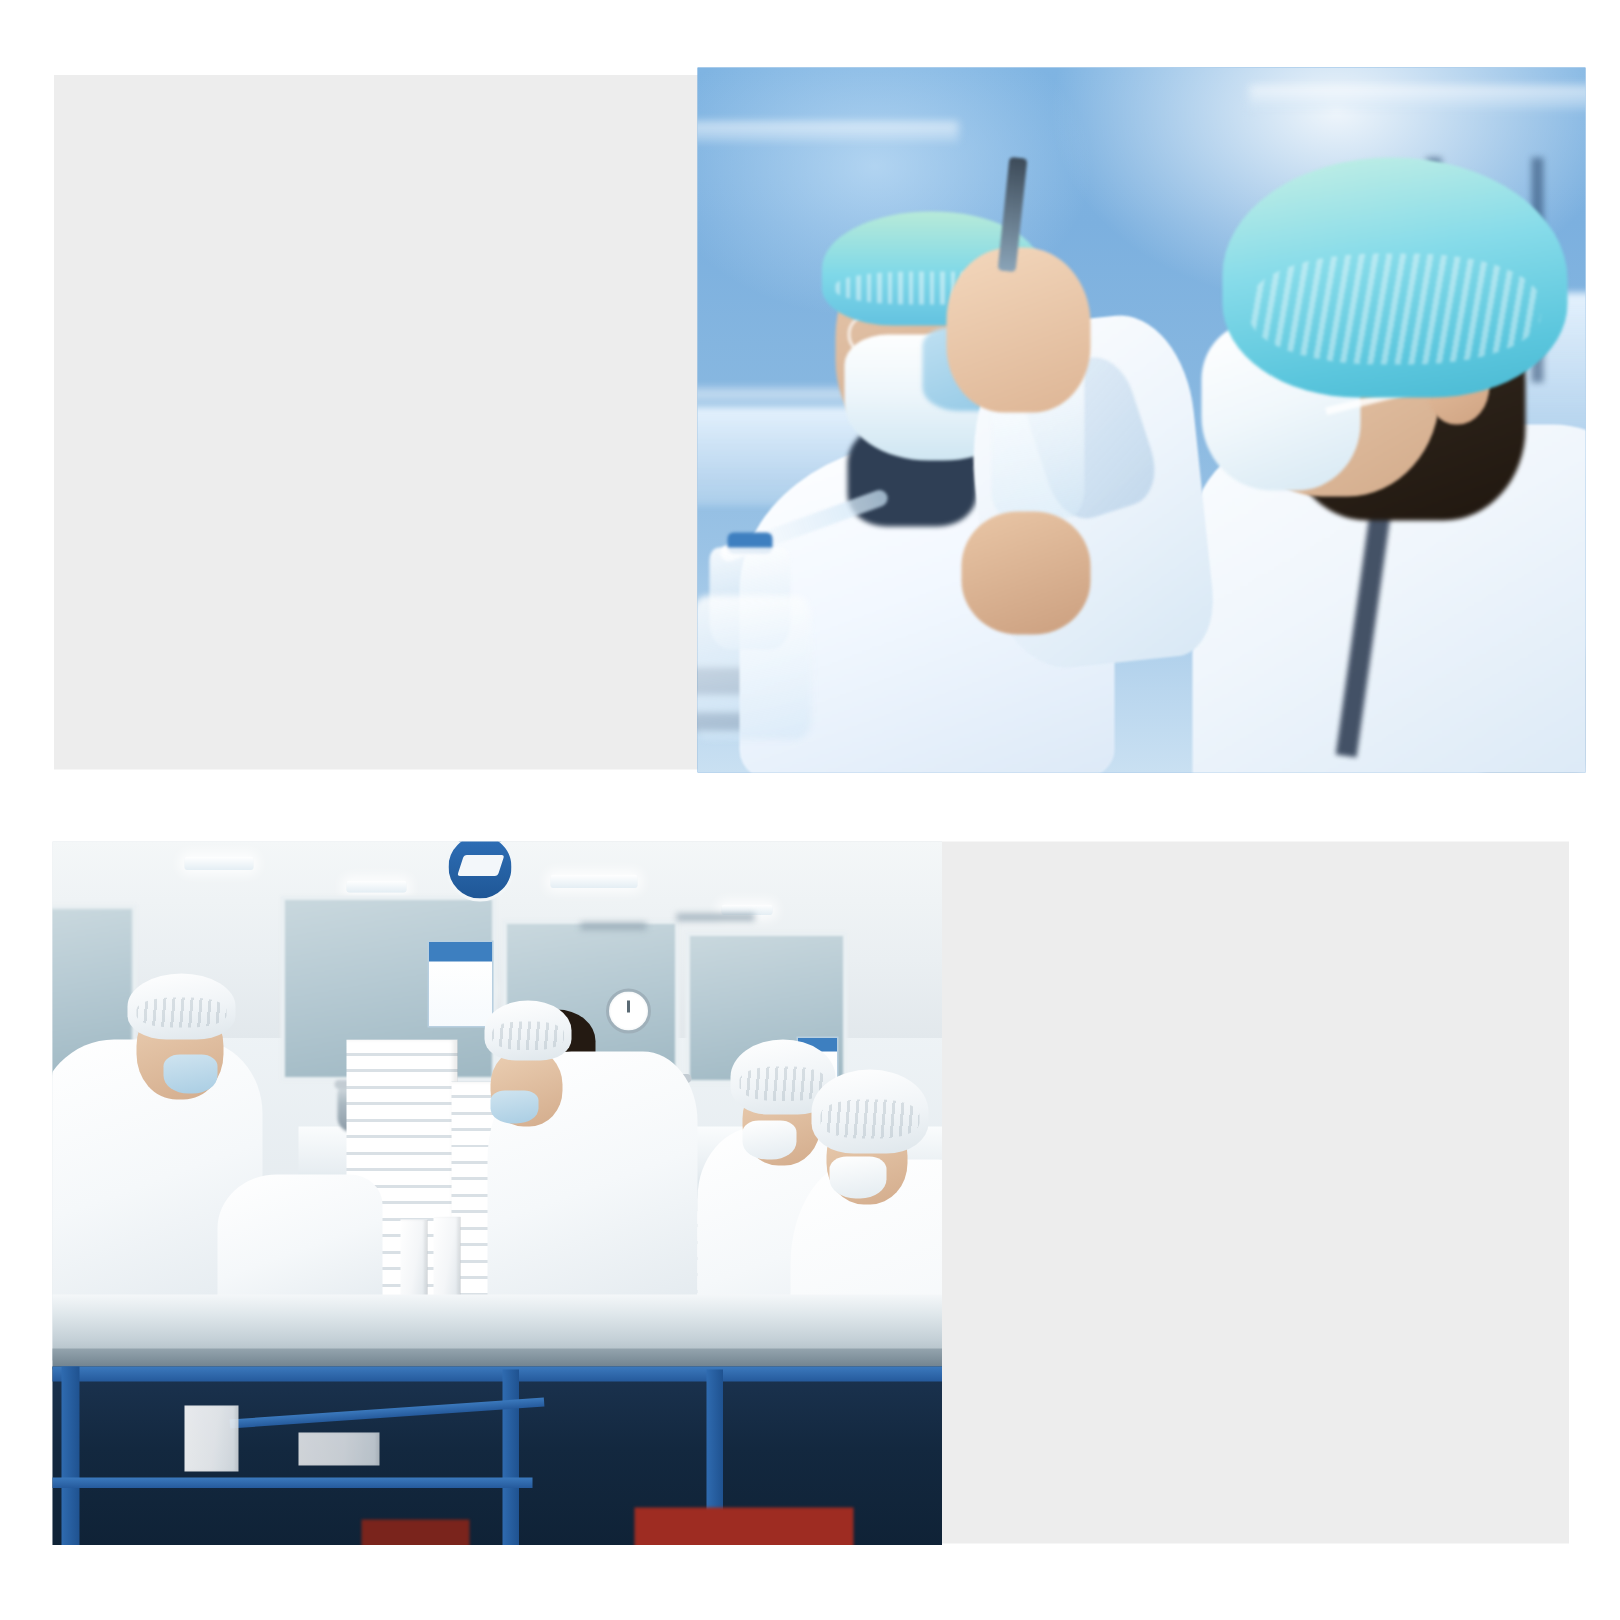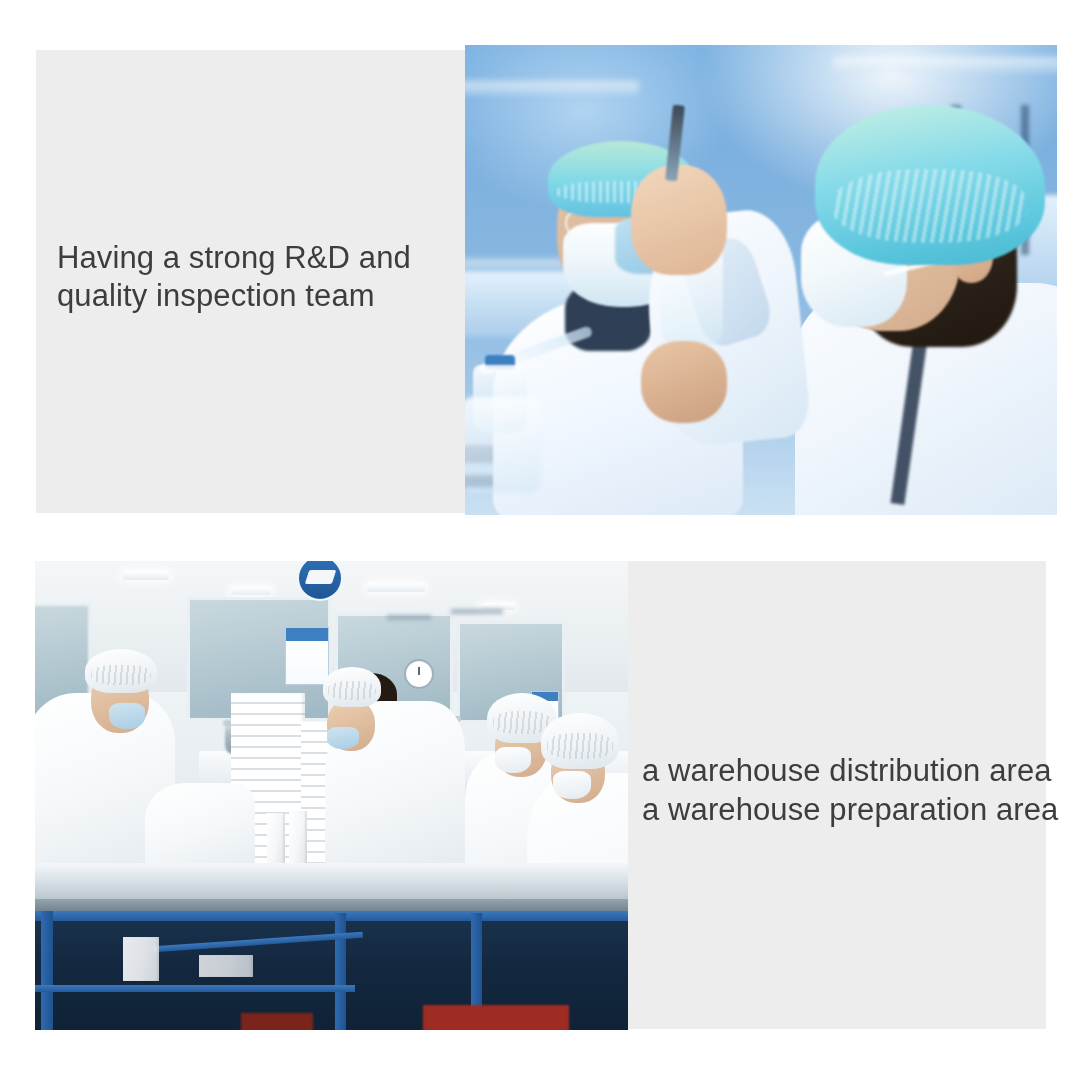--- a/index.html
+++ b/index.html
@@ -504,22 +504,20 @@
   }
   .soft { filter: blur(0.9px); }
 </style>
 </head>
 <body>
 
 <div id="top-section">
 
   <div id="top-gray-panel"></div>
 
-  <div id="top-caption">Having a strong R&amp;D and
-quality inspection team</div>
 
   <div id="photo-lab">
     <div class="lab-wall"></div>
 
     <div class="lab-shelf" style="left:-6px; top:36px; width:180px; height:14px;"></div>
     <div class="lab-shelf" style="left:-6px; top:214px; width:150px; height:12px;"></div>
     <div class="lab-counter" style="left:-10px; top:226px; width:160px; height:66px;"></div>
     <div class="lab-dark-bar" style="left:-10px; top:400px; width:200px; height:18px;"></div>
     <div class="lab-dark-bar" style="left:-10px; top:430px; width:168px; height:12px;"></div>
 
@@ -560,22 +558,20 @@
     <div class="blue-cap"></div>
     <div class="flask-left"></div>
     <div class="glassware-bg"></div>
   </div>
 </div>
 
 <div id="bottom-section">
 
   <div id="bottom-gray-panel"></div>
 
-  <div id="bottom-caption">a warehouse distribution area
-a warehouse preparation area</div>
 
   <div id="photo-warehouse">
     <div class="wh-wall"></div>
     <div class="wh-ceiling"></div>
 
     <div class="wh-light" style="left:88px; top:10px; width:46px; height:9px;"></div>
     <div class="wh-light" style="left:196px; top:26px; width:40px; height:8px;"></div>
     <div class="wh-light" style="left:332px; top:22px; width:58px; height:9px;"></div>
     <div class="wh-light" style="left:446px; top:42px; width:34px; height:7px;"></div>
     <div class="wh-light" style="left:254px; top:96px; width:38px; height:7px;"></div>

